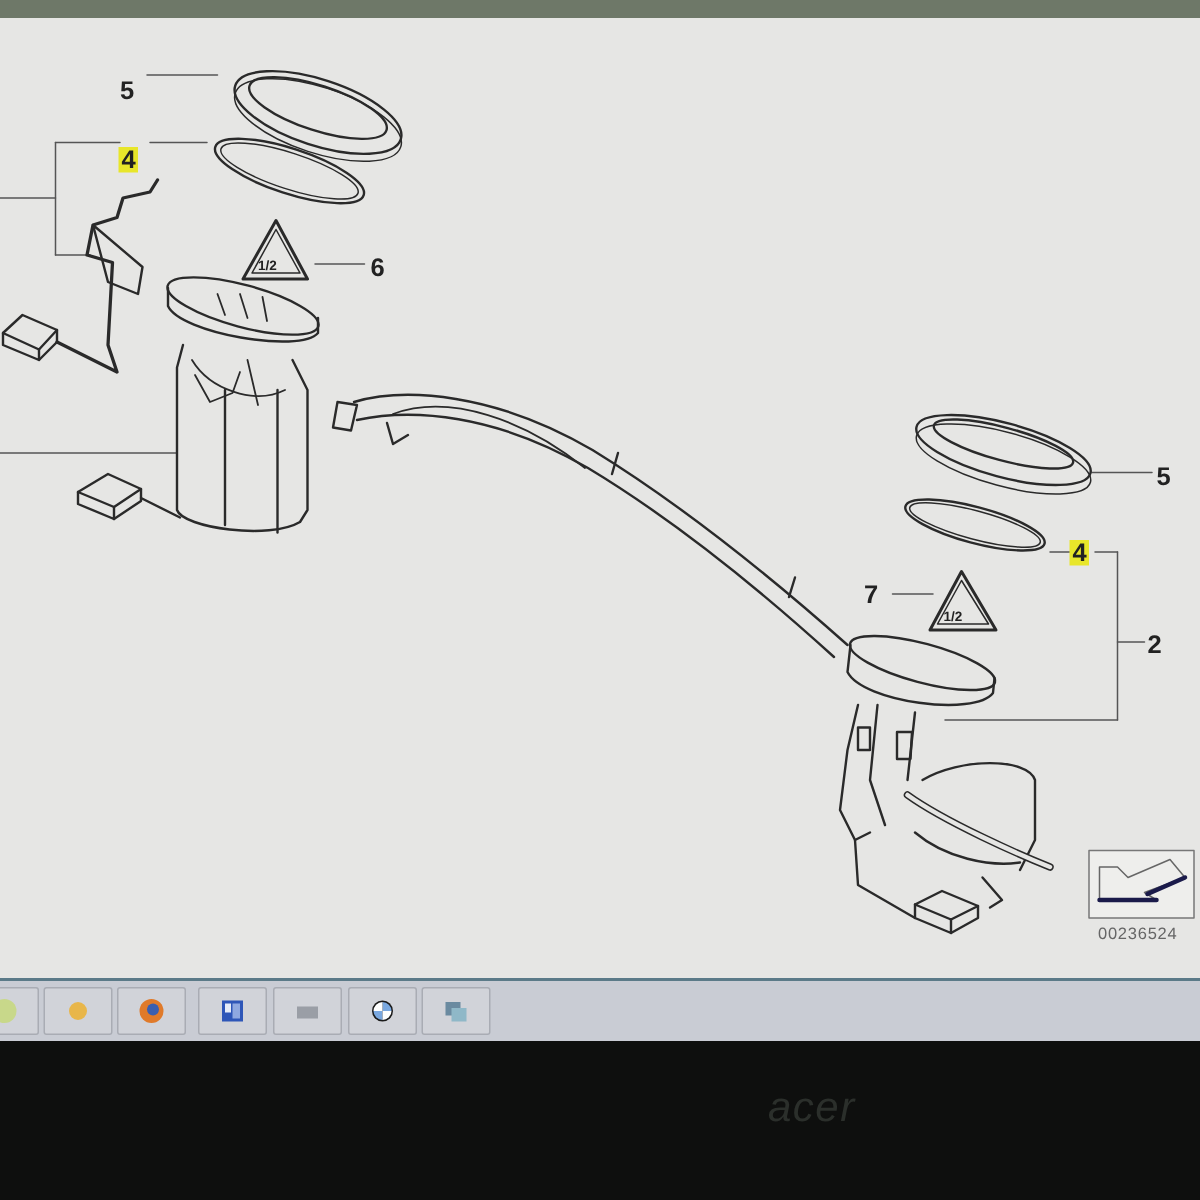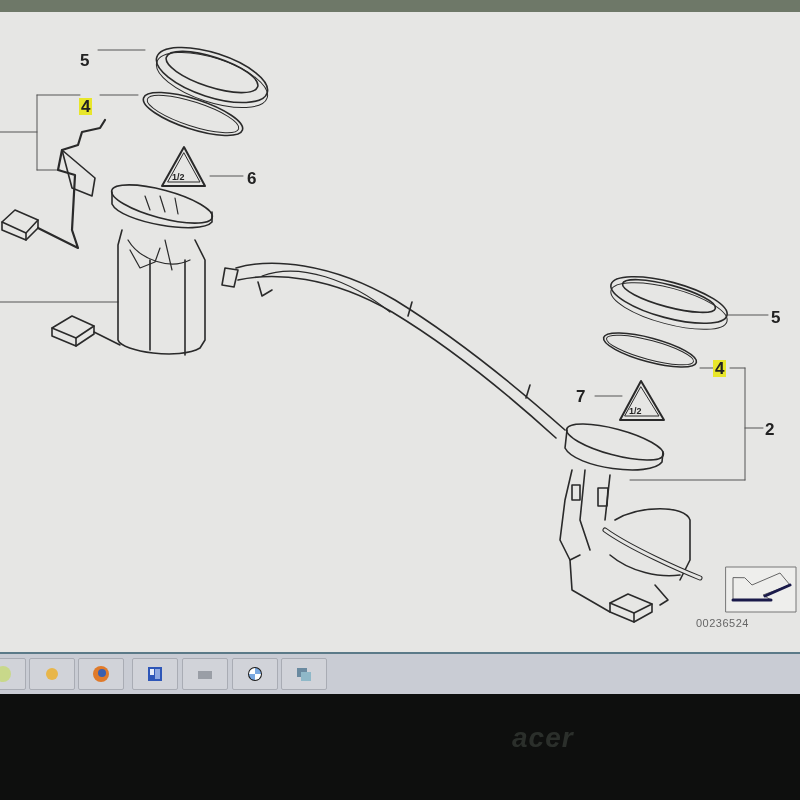--- a/index.html
+++ b/index.html
@@ -2,26 +2,26 @@
 <html><head>
 <meta charset="utf-8">
 <style>
   html,body{margin:0;padding:0;}
   body{width:800px;height:800px;overflow:hidden;position:relative;background:#1a1c1a;font-family:"Liberation Sans",sans-serif;}
   .bezel-top{position:absolute;left:0;top:0;width:800px;height:12px;background:#6e7868;}
   .screen{position:absolute;left:0;top:12px;width:800px;height:640px;background:#e6e6e4;overflow:hidden;}
   .diagram{position:absolute;left:0;top:0;}
   .label{position:absolute;font-weight:bold;font-size:17px;color:#222;line-height:17px;}
   .label.hl{background:#e8e62a;padding:0 2px;}
-  .img-id{position:absolute;left:696px;top:605px;font-size:11px;color:#666;letter-spacing:0.5px;}
+  .img-id{position:absolute;left:732px;top:605px;font-size:11px;color:#666;letter-spacing:0.5px;}
   .taskbar{position:absolute;left:0;top:652px;width:800px;height:42px;background:#c9ccd4;border-top:2px solid #5b7a88;box-sizing:border-box;}
   .tb-btn{position:absolute;top:4px;height:32px;width:46px;background:#d1d3d9;border:1px solid #a9acb4;border-radius:2px;box-sizing:border-box;display:flex;align-items:center;justify-content:center;}
   .tb-btn svg{width:22px;height:22px;}
   .bezel-bottom{position:absolute;left:0;top:694px;width:800px;height:106px;background:#0e0f0e;}
-  .brand{position:absolute;left:512px;top:722px;font-size:28px;font-style:italic;color:#2b2f2b;font-weight:bold;letter-spacing:1px;}
+  .brand{position:absolute;left:512px;top:722px;font-size:28px;font-style:italic;color:#2b2f2b;font-weight:normal;letter-spacing:1px;}
 </style>
 </head>
 <body>
 
 <div class="bezel-top"></div>
 
 <div class="screen">
   <svg class="diagram" width="800" height="640" viewBox="0 12 800 640" fill="none" stroke="#2a2a2a" stroke-width="1.6" stroke-linecap="round" stroke-linejoin="round">
 
     <g stroke="#555" stroke-width="1">

